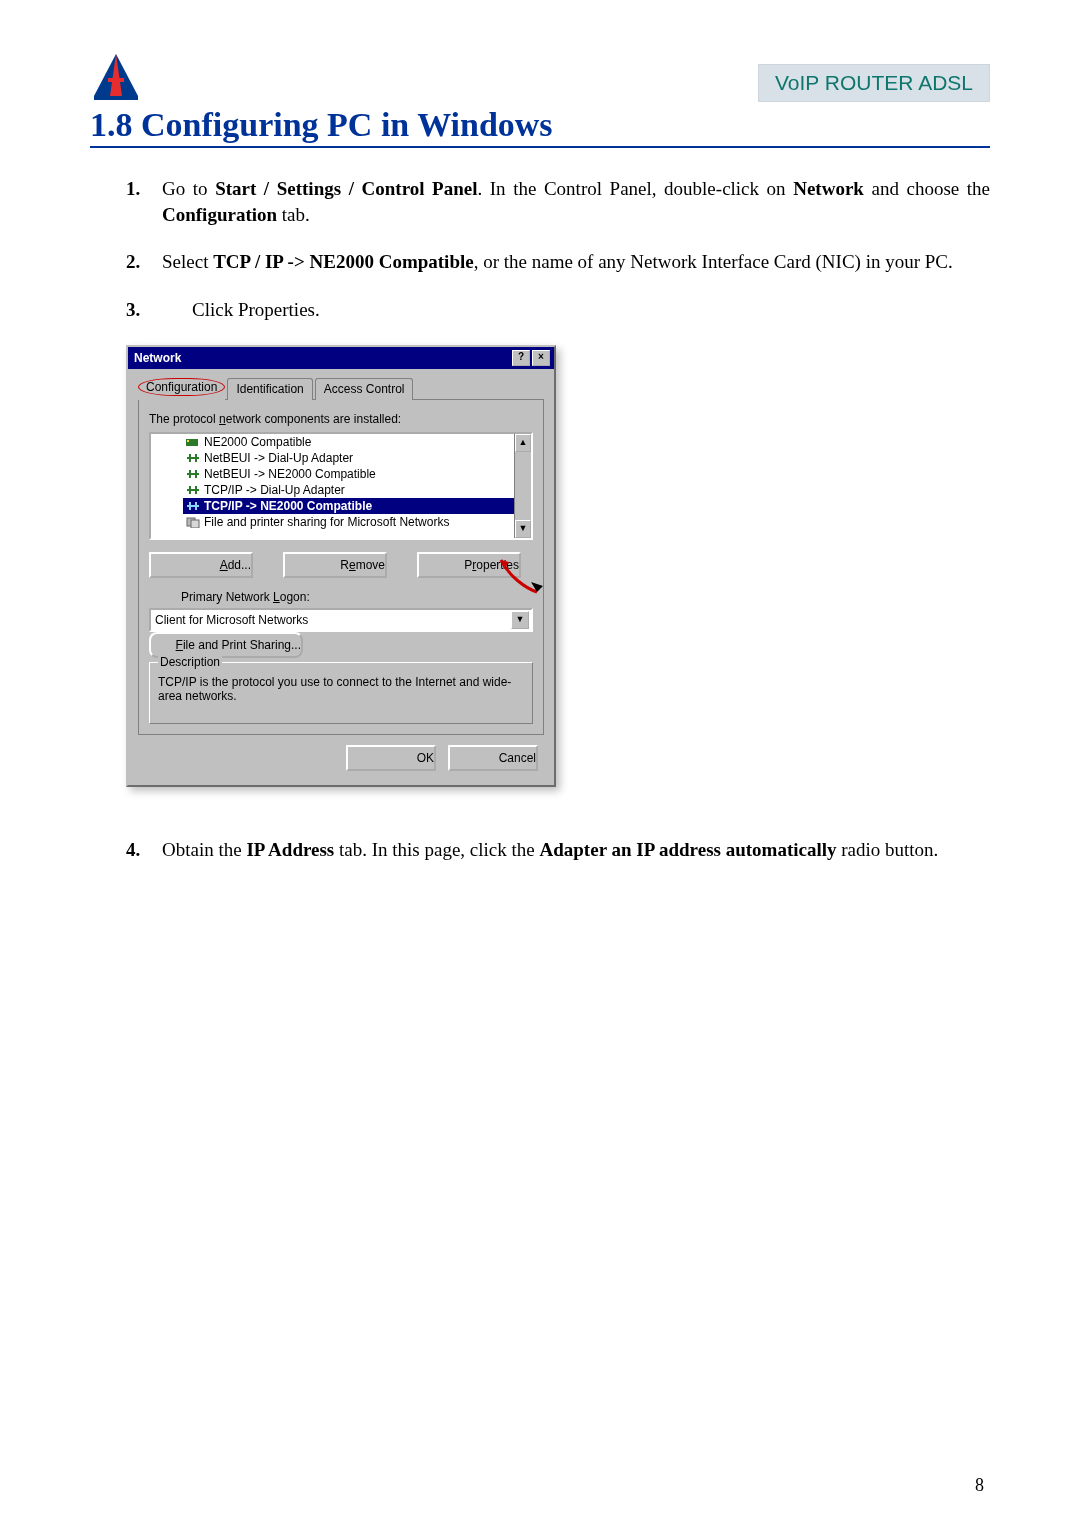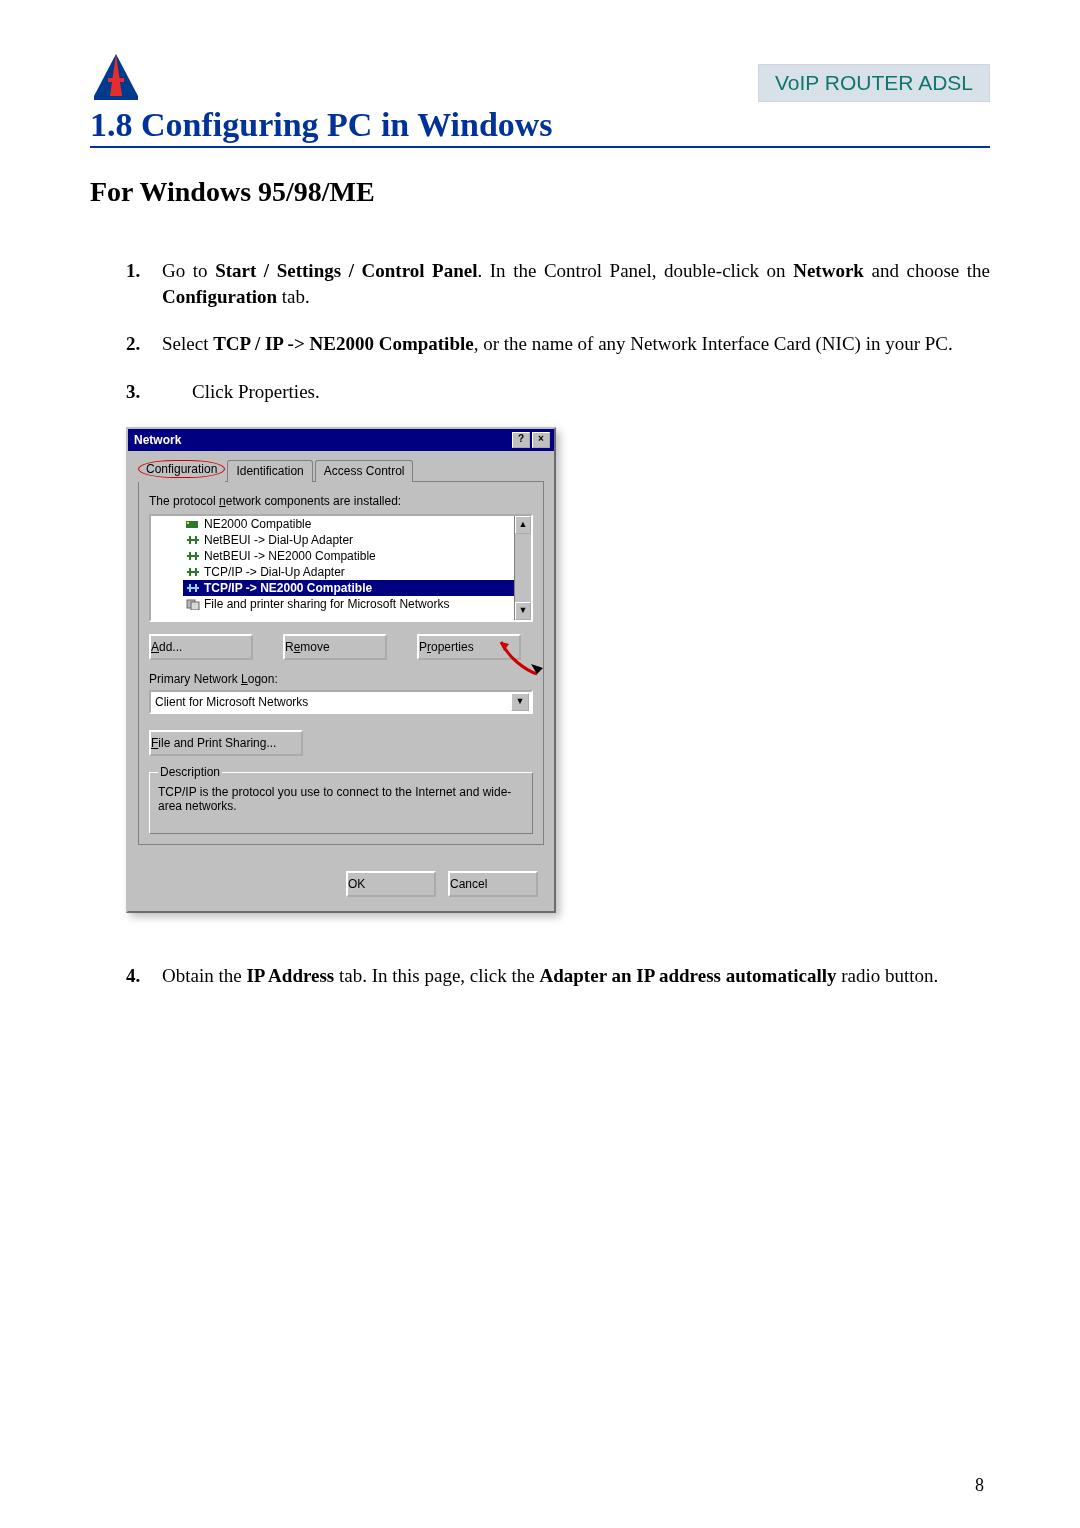--- a/index.html
+++ b/index.html
@@ -187,58 +187,60 @@
   }
   .btn-row {
     display: flex;
     gap: 30px;
     margin: 12px 0 12px 0;
   }
   .win-btn {
     border: 2px outset #fff;
     background: #c0c0c0;
     padding: 4px 0;
-    text-align: left;
+    text-align: right;
     width: 100px;
   }
   .props-wrap {
     position: relative;
     display: inline-block;
   }
   .arrow-svg {
     position: absolute;
     left: 82px;
     top: 6px;
     width: 44px;
     height: 40px;
     pointer-events: none;
   }
   .field-label {
     margin-bottom: 4px;
+    margin-left: 32px;
   }
   .dropdown {
     background: white;
     border: 2px inset #fff;
     display: flex;
     justify-content: space-between;
     align-items: center;
     padding: 1px 2px 1px 4px;
   }
   .dd-btn {
     width: 16px;
     height: 16px;
     border: 1px outset #fff;
     background: #c0c0c0;
     text-align: center;
     font-size: 9px;
     line-height: 14px;
   }
   .fps-btn {
-    margin: 16px 0;
+    margin: 0 0;
     width: 150px;
+    border-radius: 8px;
   }
   .fieldset {
     border: 1px solid #808080;
     border-left-color: #fff;
     border-top-color: #fff;
     padding: 4px 8px 20px 8px;
     margin-top: 4px;
     position: relative;
   }
   .fieldset .legend {
@@ -252,21 +254,20 @@
     margin-top: -6px;
   }
   .dlg-footer {
     display: flex;
     justify-content: flex-end;
     gap: 12px;
     padding: 10px 6px 4px 6px;
   }
   .dlg-footer .win-btn {
     width: 86px;
-    margin-top: 16px;
   }
   .page-num {
     position: absolute;
     bottom: 32px;
     right: 96px;
     font-size: 18px;
     font-family: "Times New Roman", serif;
   }
   .u { text-decoration: underline; }
 </style>
@@ -282,21 +283,20 @@
         <polygon points="26,4 20,46 32,46" fill="#e52d2d"></polygon>
         <rect x="18" y="28" width="16" height="4" fill="#e52d2d"></rect>
         <line x1="4" y1="48" x2="48" y2="48" stroke="#003a8c" stroke-width="4"></line>
       </svg>
     </div>
     <div class="header-right">VoIP ROUTER ADSL</div>
   </div>
 
   <h1 class="section-heading">1.8 Configuring PC in Windows</h1>
 
-  <h2 class="subsection-heading">For Windows 95/98/ME</h2>
 
   <ol class="ol">
     <li>
       <span class="num">1.</span>
       <span class="txt">
         <span>Go to </span><span class="b">Start / Settings / Control Panel</span><span>. In the Control Panel, double-click on </span><span class="b">Network</span><span> and choose the </span><span class="b">Configuration</span><span> tab.</span>
       </span>
     </li>
 
     <li>

